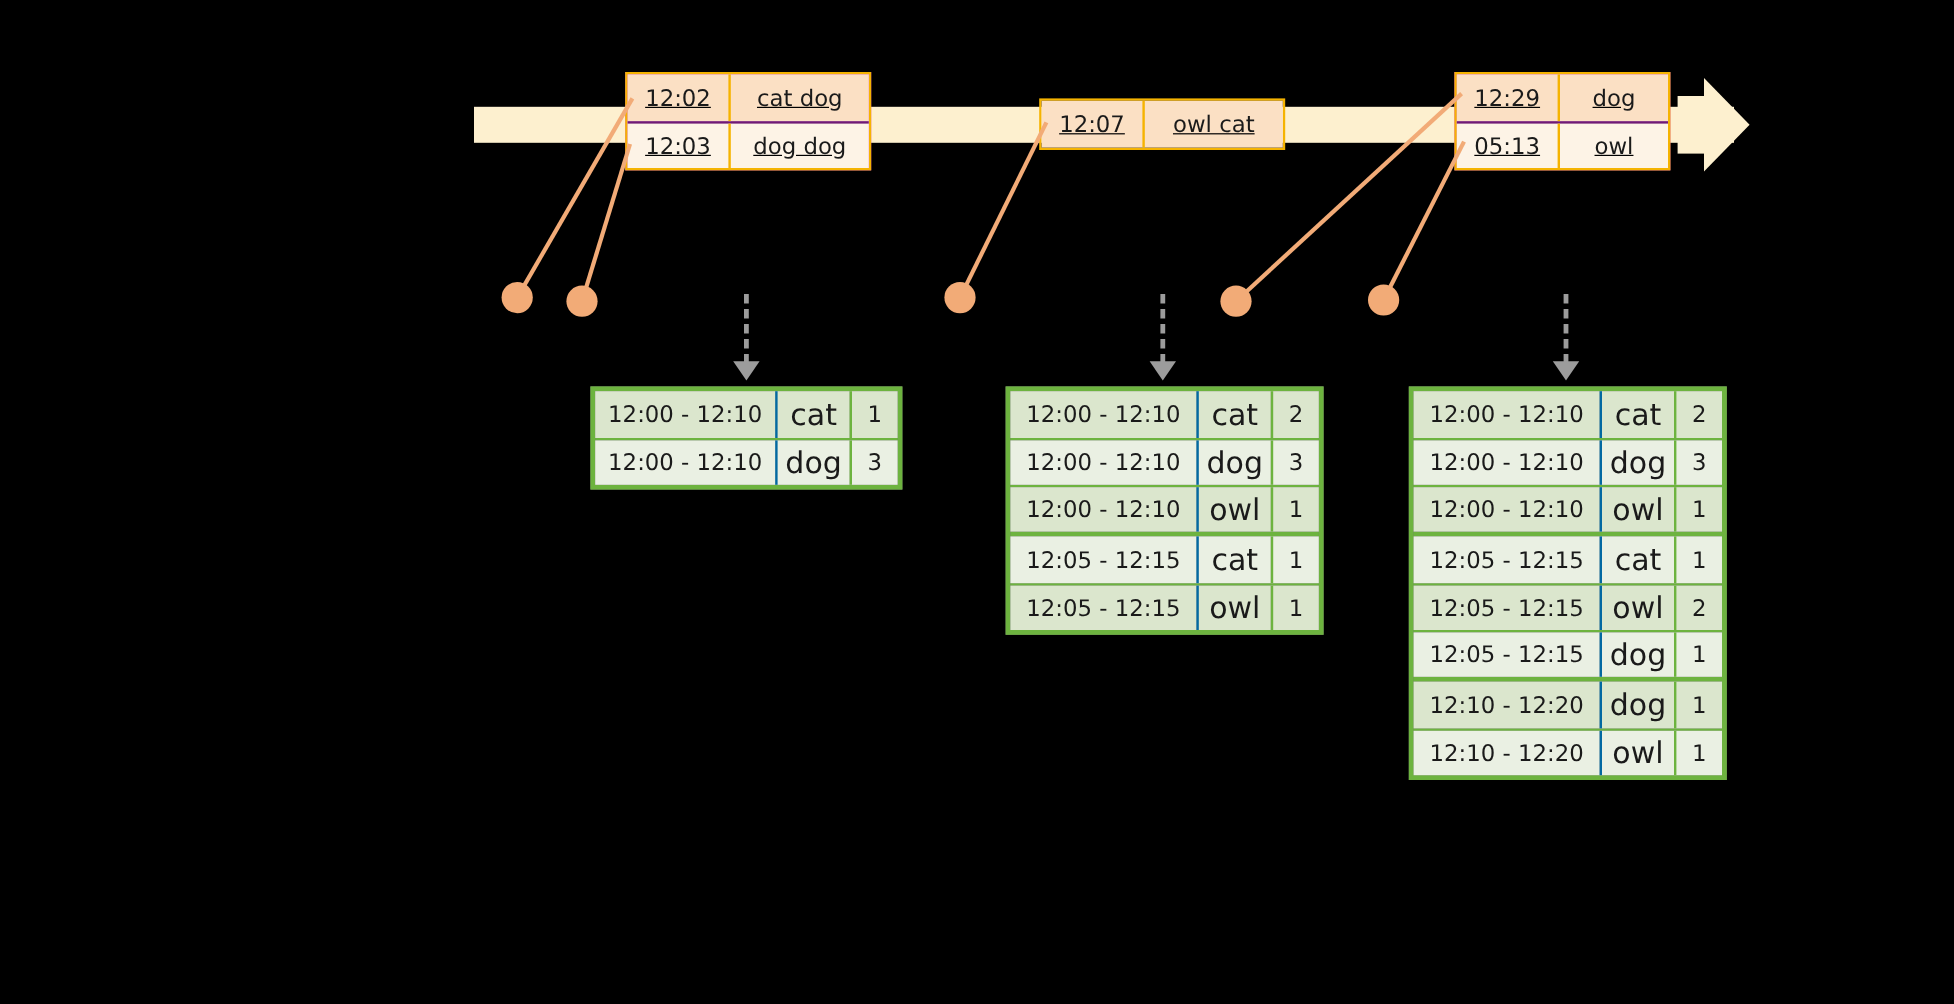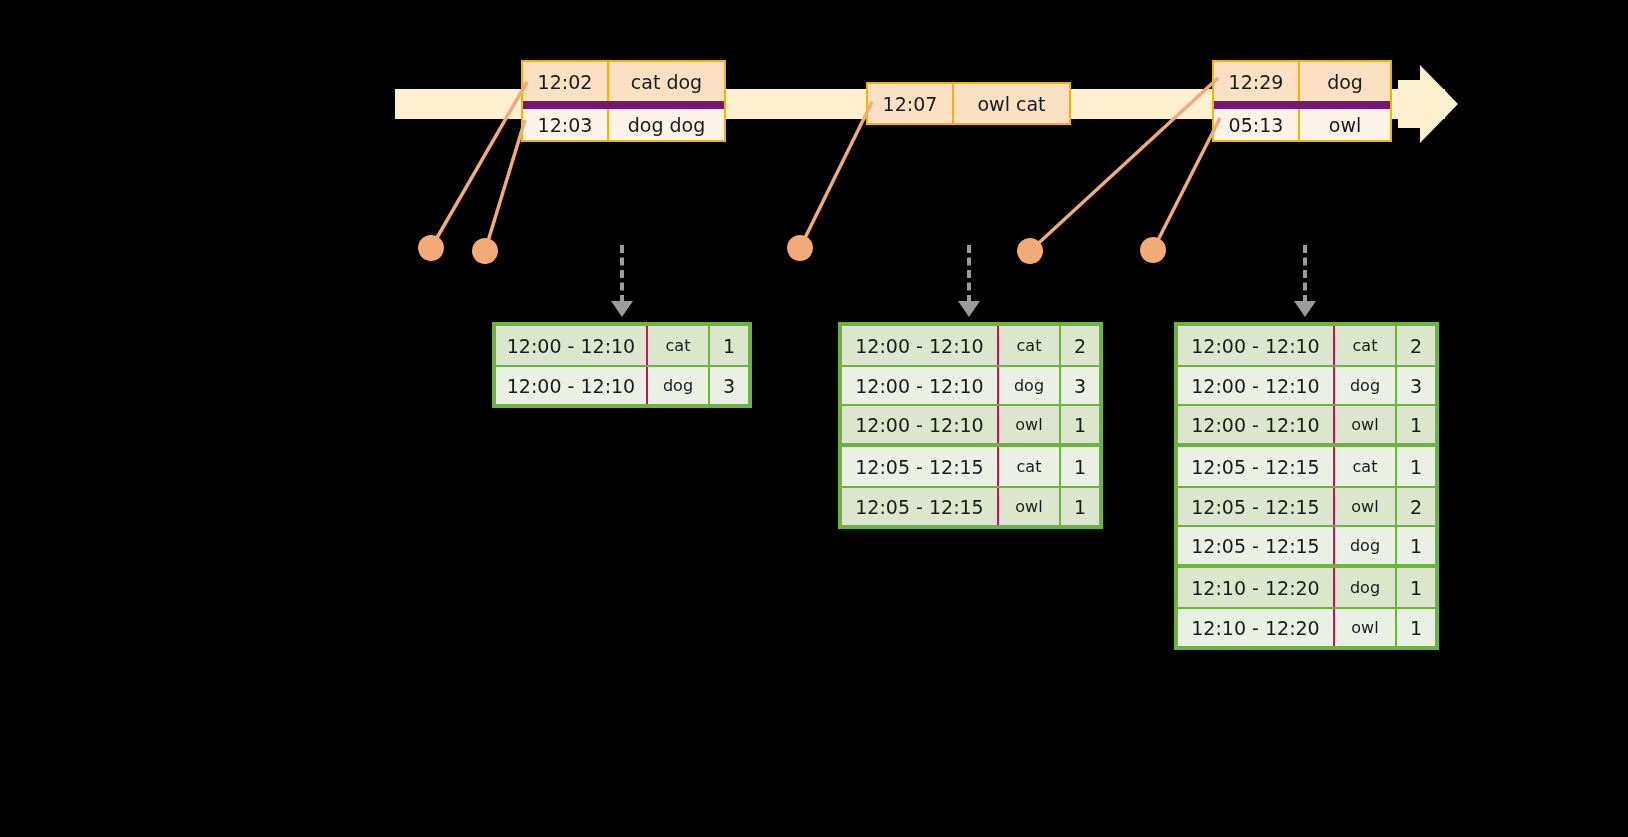--- a/index.html
+++ b/index.html
@@ -17,23 +17,24 @@
     border-left:38px solid #fdf0cf;
   }
   #timeline-arrow-stem{
     position:absolute;left:1398px;top:80px;width:30px;height:48px;background:#fdf0cf;
   }
 
   
   .evt-box{
     position:absolute;border:2px solid #f5b301;background:#d946ef;
     box-sizing:border-box;
+    text-decoration:underline;
   }
   .evt-row{display:flex;height:39px;box-sizing:border-box;}
-  .evt-row + .evt-row{border-top:8px solid #701a75;}
+  .evt-row + .evt-row{border-top:2px solid #701a75;}
   .evt-row.shade{background:#fbe0c4;}
   .evt-row.plain{background:#fdf3e6;}
   .evt-time{
     width:86px;display:flex;align-items:center;justify-content:center;
     font-size:19px;color:#1a1a1a;border-right:2px solid #f5b301;box-sizing:border-box;
   }
   .evt-words{
     flex:1;display:flex;align-items:center;justify-content:center;
     font-size:19px;color:#1a1a1a;box-sizing:border-box;padding:0 12px;
   }
@@ -66,22 +67,22 @@
   .res-row{display:flex;height:39px;box-sizing:border-box;}
   .res-row + .res-row{border-top:2px solid #6db33f;}
   .res-row.shade .res-cell{background:#dbe6cd;}
   .res-row.plain .res-cell{background:#eaf0e3;}
   .res-window{
     width:auto;display:flex;align-items:center;justify-content:center;
     font-size:19px;color:#1a1a1a;box-sizing:border-box;
   }
   .res-word{
     display:flex;align-items:center;justify-content:center;
-    font-size:16px;color:#1a1a1a;box-sizing:border-box;
-    border-left:2px solid #be185d;
+    font-size:25px;color:#1a1a1a;box-sizing:border-box;
+    border-left:2px solid #0369a1;
   }
   .res-count{
     display:flex;align-items:center;justify-content:center;
     font-size:19px;color:#1a1a1a;box-sizing:border-box;
     border-left:2px solid #6db33f;
   }
 
   
   #res-1 .res-window{width:150px;} #res-1 .res-word{width:62px;} #res-1 .res-count{width:40px;}
   #res-2 .res-window{width:155px;} #res-2 .res-word{width:62px;} #res-2 .res-count{width:40px;}

